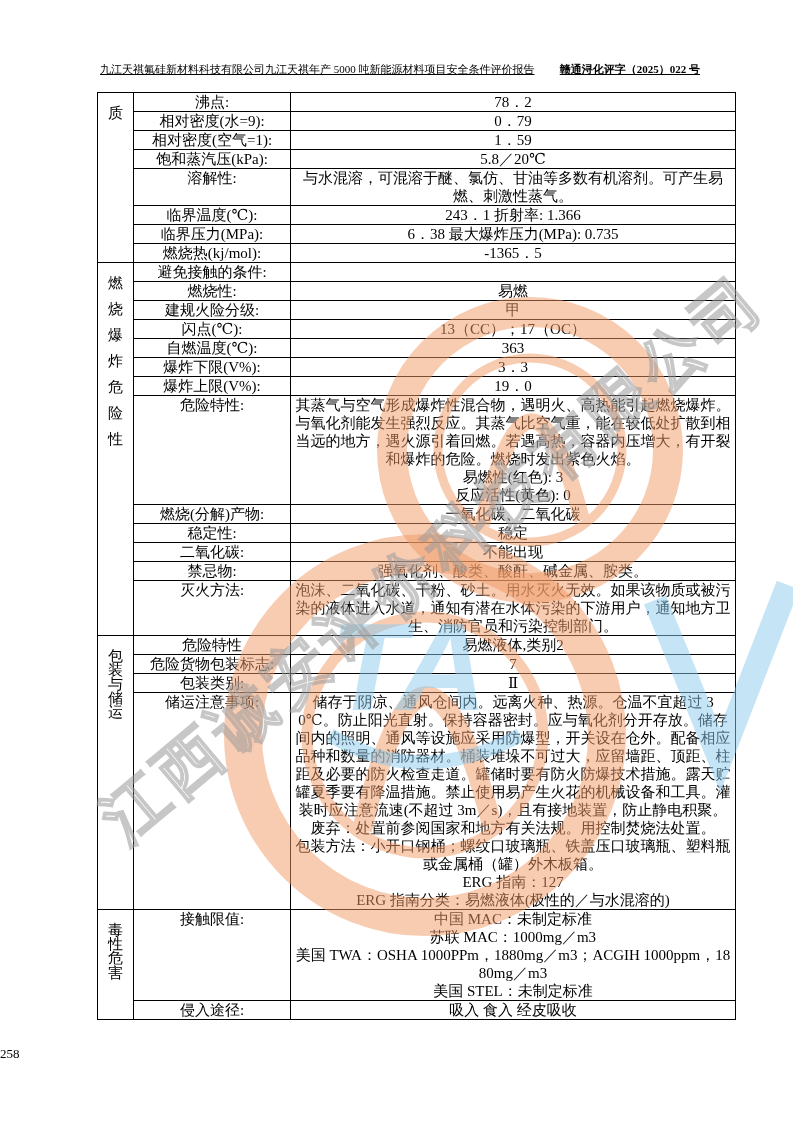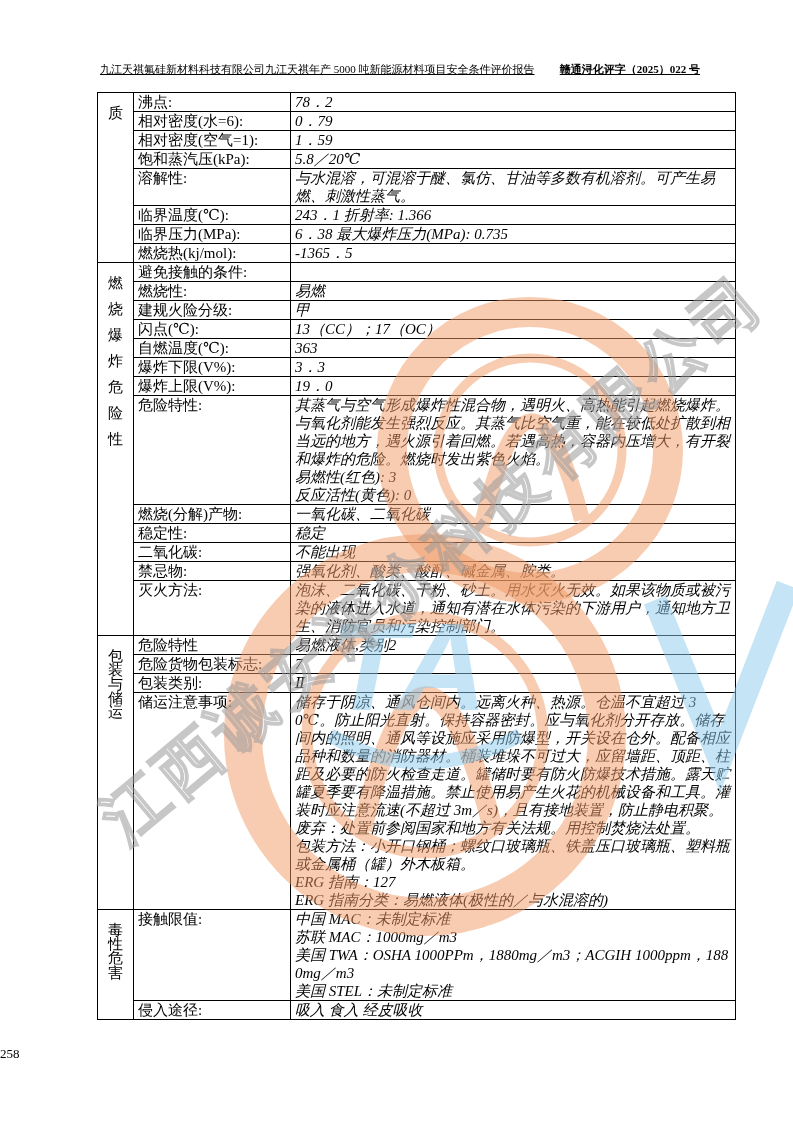--- a/index.html
+++ b/index.html
@@ -23,31 +23,32 @@
   
   table.doc{
     position:absolute;left:97px;top:92px;width:638px;
     border-collapse:collapse;table-layout:fixed;
   }
   table.doc td{
     border:1px solid #000;
     font-size:15px;line-height:18px;
     padding:0 4px;vertical-align:top;
     overflow:hidden;
+    text-align:center;
   }
   td.cat{
     text-align:center;padding:2px 0 0 0;
   }
   td.cat .vtext{
     writing-mode:vertical-lr;text-orientation:upright;
     margin:0 auto;font-size:15px;
   }
   td.cat .sp-wide{letter-spacing:26px;}
   td.cat .sp-norm{letter-spacing:14px;}
-  td.val{white-space:pre-wrap;word-break:break-all;font-style:italic;}
+  td.val{white-space:pre-wrap;word-break:break-all;}
   td.lbl{white-space:nowrap;}
   
   .pagenum{
     position:absolute;left:0;right:0;top:1046px;text-align:left;
     font-size:13px;
   }
   
   .watermark{
     position:absolute;left:0;top:0;width:793px;height:1122px;
     pointer-events:none;z-index:5;
@@ -72,21 +73,21 @@
     <tbody>
 
       <tr>
         <td class="cat" rowspan="8">
             <div class="vtext">质</div>
           </td>
         <td class="lbl">沸点:</td>
         <td class="val">78．2</td>
       </tr>
       <tr>
-          <td class="lbl">相对密度(水=6):</td>
+          <td class="lbl">相对密度(水=9):</td>
           <td class="val">0．79</td>
         </tr>
       <tr>
           <td class="lbl">相对密度(空气=1):</td>
           <td class="val">1．59</td>
         </tr>
       <tr>
           <td class="lbl">饱和蒸汽压(kPa):</td>
           <td class="val">5.8／20℃</td>
         </tr>

